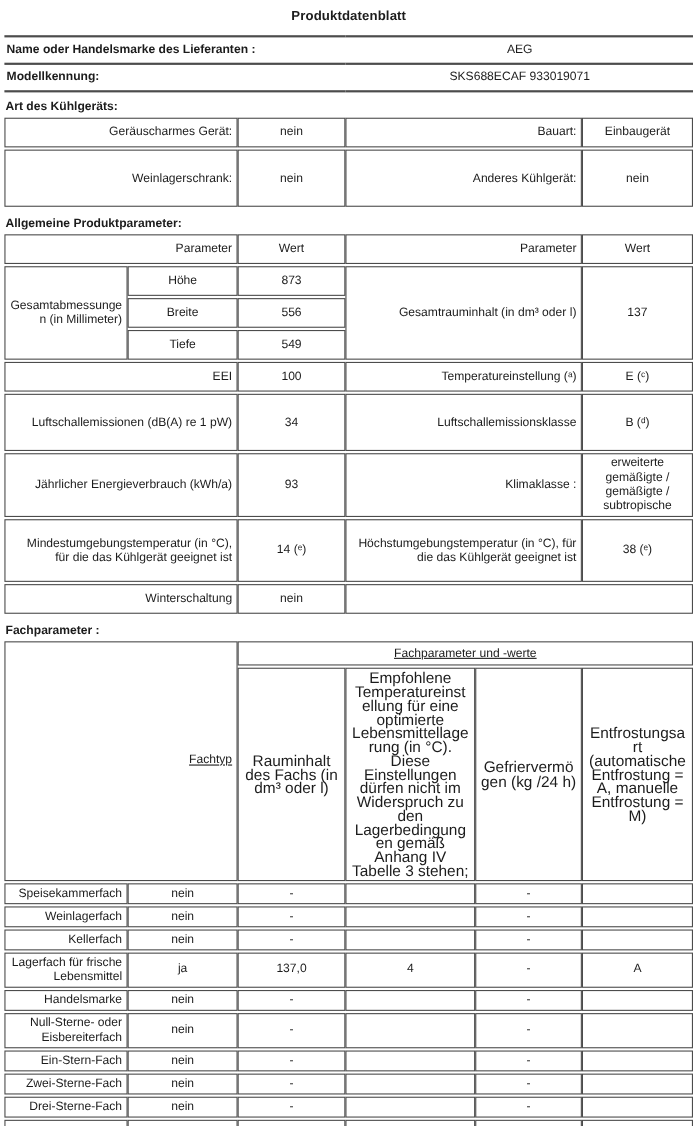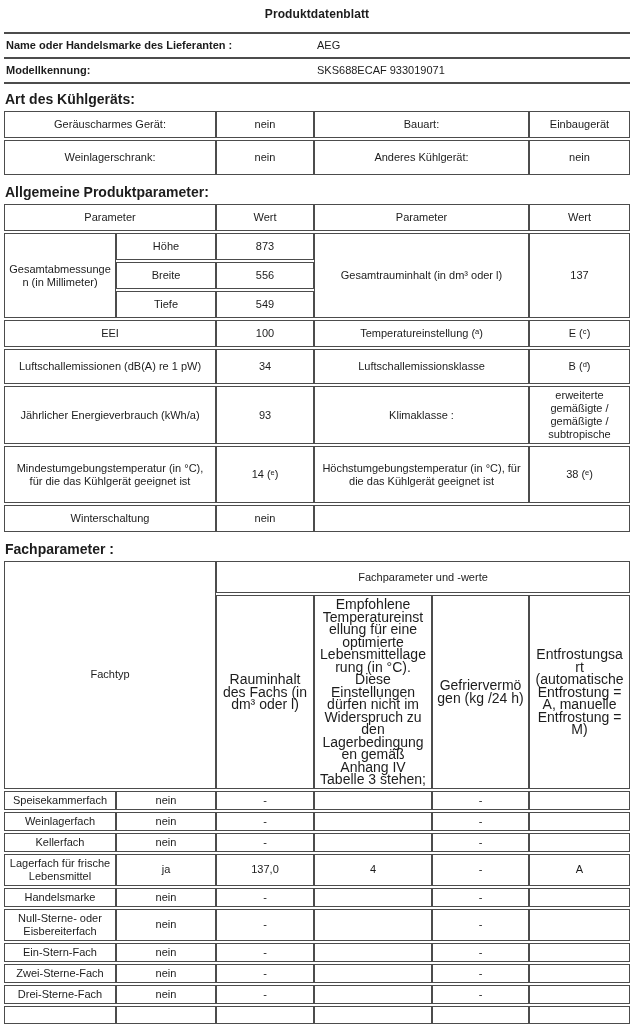--- a/index.html
+++ b/index.html
@@ -10,47 +10,47 @@
     font-family: "Liberation Sans", "DejaVu Sans", sans-serif;
     color: #1c1c1c;
     -webkit-font-smoothing: antialiased;
   }
   .page { padding: 4px 3px 0 4px; width: 633px; }
   .title {
     text-align: center; font-weight: bold; font-size: 12px;
     padding: 3px 0 11px 0; letter-spacing: 0.1px;
   }
   .heading {
-    font-weight: bold; font-size: 14px; margin: 7px 0 2px 1px;
+    font-weight: bold; font-size: 11px; margin: 7px 0 2px 1px;
   }
   table { width: 626px; table-layout: fixed; font-size: 11px; line-height: 13px; }
   td { overflow-wrap: break-word; }
 
   
   table.info { border-collapse: collapse; }
   table.info td {
     border-top: 2px solid #4c4c4c;
     height: 25px; padding: 1px 2px; vertical-align: middle;
   }
   table.info tr:last-child td { border-bottom: 2px solid #4c4c4c; }
   table.info td.lbl { font-weight: bold; width: 310px; margin-top: 40px; }
-  table.info td.val { padding-left: 3px; }
+  table.info td.val { padding-left: 3px; text-align: center; }
 
   
   table.grid { border-collapse: separate; border-spacing: 0 2px; }
   table.grid td {
     border: 1px solid #4c4c4c;
     padding: 2px 4px; vertical-align: middle;
     text-align: center;
   }
-  table.grid td.lbl { text-align: center; }
+  table.grid td.lbl { text-align: right; }
   .rh-a td { height: 27px; }   
-  .rh-b td { height: 35px; }   
+  .rh-b td { height: 52px; }   
   .rh-c td { height: 57px; }   
-  .gh td   { height: 32px; }   
+  .gh td   { height: 22px; text-decoration: underline; }   
   .colh td { height: 153px; font-size: 14px; line-height: 12.5px; } 
   .dr td   { height: 16px; }   
   .stub td { height: 18px; }   
 </style>
 </head>
 <body>
 
 <div class="page">
 
   <div class="title">Produktdatenblatt</div>

